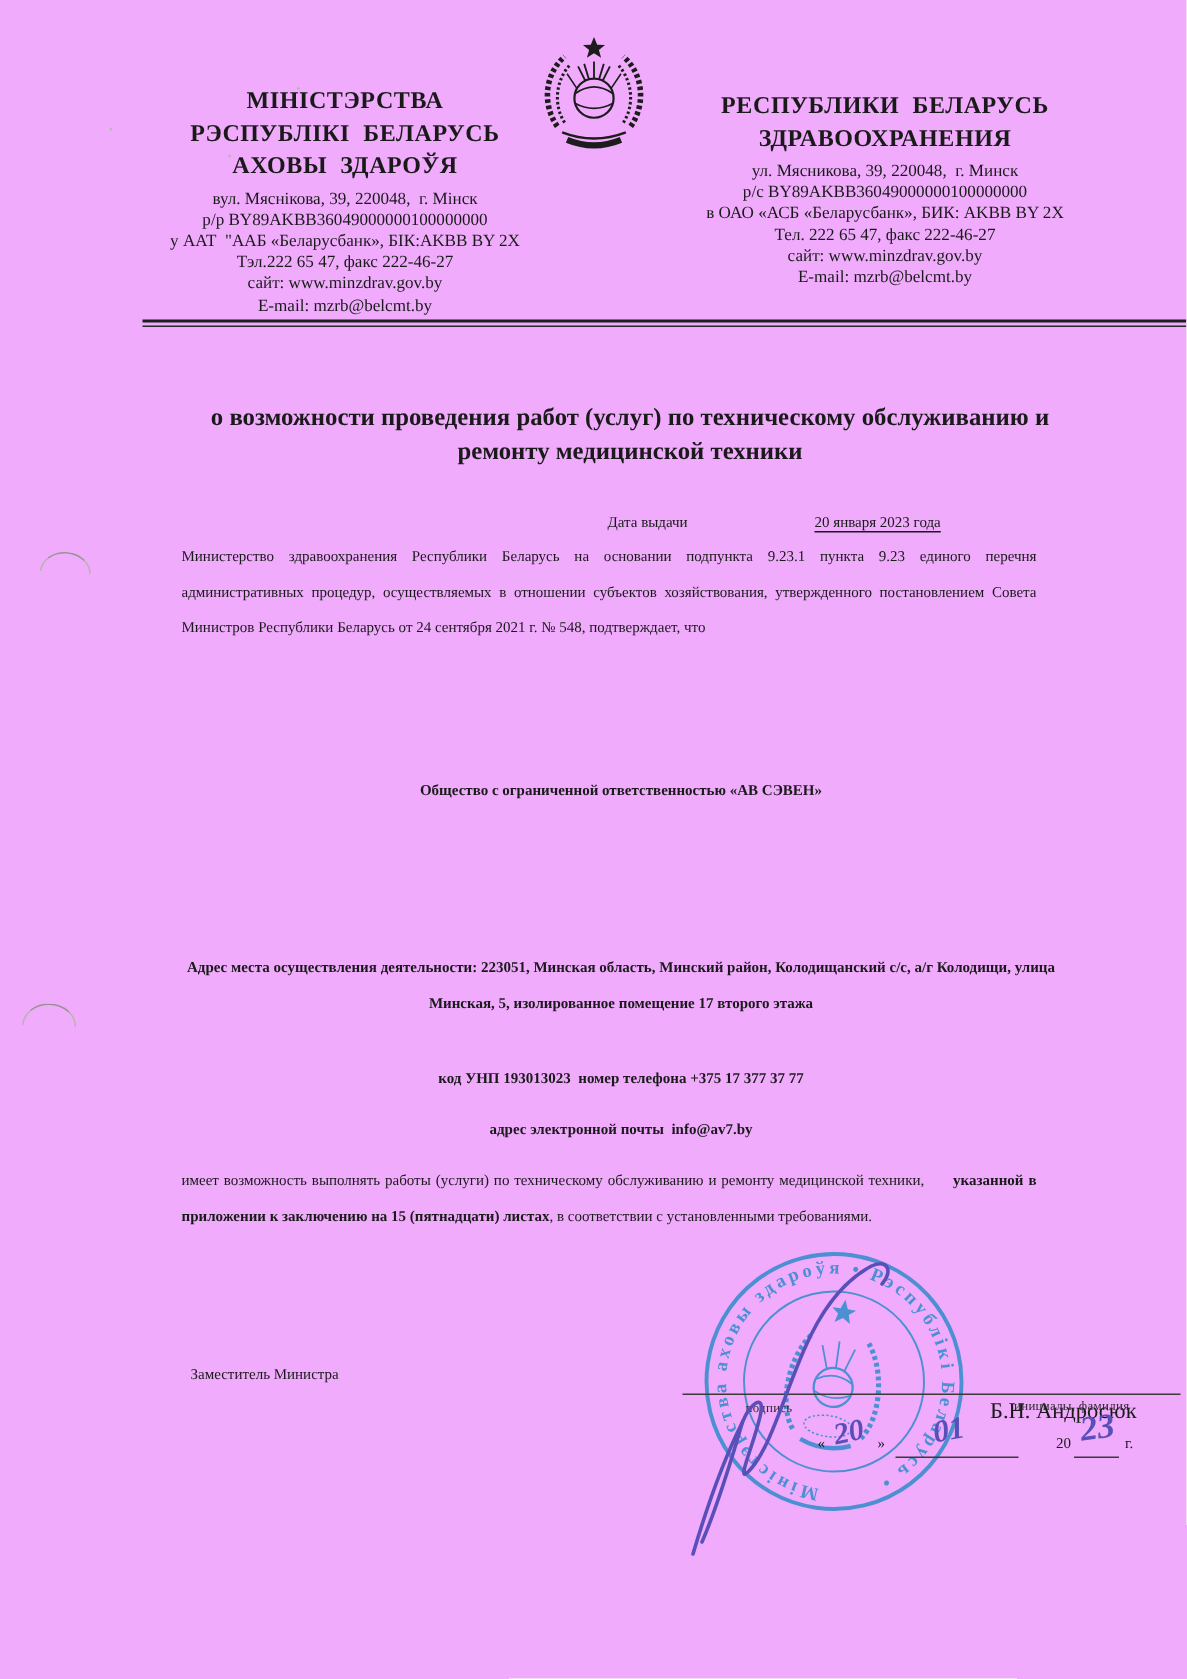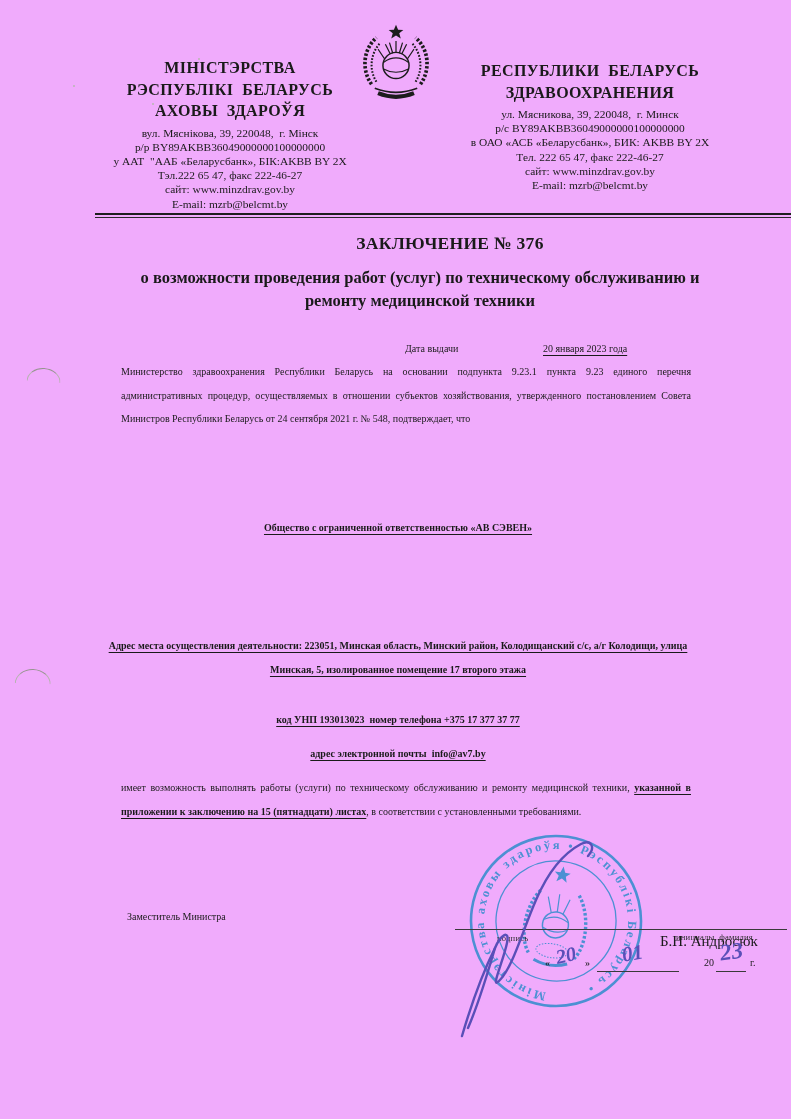--- a/index.html
+++ b/index.html
@@ -7,21 +7,21 @@
         font-family:"Liberation Serif","DejaVu Serif",serif;color:#1a1a1a;}
   .abs{position:absolute;}
   .ctr{text-align:center;}
   .just{text-align:justify;}
   .pre{white-space:pre-wrap;}
   .hdr-title{font-weight:bold;font-size:16px;line-height:21.5px;letter-spacing:.4px;}
   .hdr-addr{font-size:11.4px;line-height:14.2px;}
   .doc-title{font-weight:bold;font-size:17.5px;letter-spacing:.3px;}
   .doc-sub{font-weight:bold;font-size:16.5px;line-height:23px;}
   .body-txt{font-size:10px;line-height:23.5px;}
-  .bold-u{font-weight:bold;text-decoration:underline;text-decoration-thickness:1.4px;text-underline-offset:3px;}
+  .bold-u{font-weight:bold;text-decoration-thickness:1.4px;text-underline-offset:3px;margin-left:16px;}
   .u{text-decoration:underline;text-decoration-thickness:1.2px;text-underline-offset:3px;}
   .small-cap{font-size:8.6px;color:#2c2c2c;letter-spacing:.2px;}
   .rule2{border-top:2.2px solid #1f1f1f;border-bottom:1px solid #2a2a2a;height:2px;}
   .line{border-top:1.4px solid #3a3a3a;height:0;}
   .ink{color:#5a4fb8;font-style:italic;font-weight:bold;}
   .arc-mark{border-top:1.3px solid #96948f;border-left:1px solid #b5b3ae;border-right:1px solid #b5b3ae;
             border-radius:50% 50% 0 0/100% 100% 0 0;background:transparent;}
   .speck{width:2px;height:2px;background:#b9b7b2;border-radius:50%;}
 </style>
 </head>
@@ -75,21 +75,20 @@
     <div class="hdr-addr pre">ул. Мясникова, 39, 220048,  г. Минск</div>
     <div class="hdr-addr pre">р/с BY89AKBB36049000000100000000</div>
     <div class="hdr-addr pre">в ОАО «АСБ «Беларусбанк», БИК: AKBB BY 2X</div>
     <div class="hdr-addr pre">Тел. 222 65 47, факс 222-46-27</div>
     <div class="hdr-addr pre">сайт: www.minzdrav.gov.by</div>
     <div class="hdr-addr pre">E-mail: mzrb@belcmt.by</div>
   </div>
 
   <div class="abs rule2" style="left:95px;top:213px;width:696px;"></div>
 
-  <div class="abs ctr doc-title" style="left:140px;top:233px;width:620px;">ЗАКЛЮЧЕНИЕ № 376</div>
   <div class="abs ctr doc-sub" style="left:120px;top:266px;width:600px;">о возможности проведения работ (услуг) по техническому обслуживанию и ремонту медицинской техники</div>
 
   <div class="abs body-txt" style="left:405px;top:337px;">Дата выдачи</div>
   <div class="abs body-txt u" style="left:543px;top:337px;">20 января 2023 года</div>
 
   <div class="abs body-txt just" style="left:121px;top:360px;width:570px;">Министерство здравоохранения Республики Беларусь на основании подпункта 9.23.1 пункта 9.23 единого перечня административных процедур, осуществляемых в отношении субъектов хозяйствования, утвержденного постановлением Совета Министров Республики Беларусь от 24 сентября 2021 г. № 548, подтверждает, что</div>
 
   <div class="abs ctr body-txt bold-u" style="left:98px;top:516px;width:600px;">Общество с ограниченной ответственностью «АВ СЭВЕН»</div>
 
 

